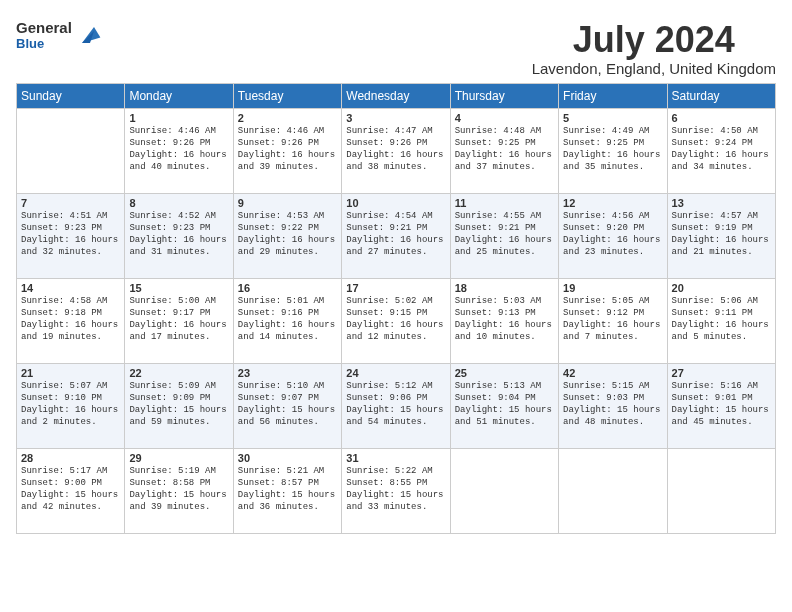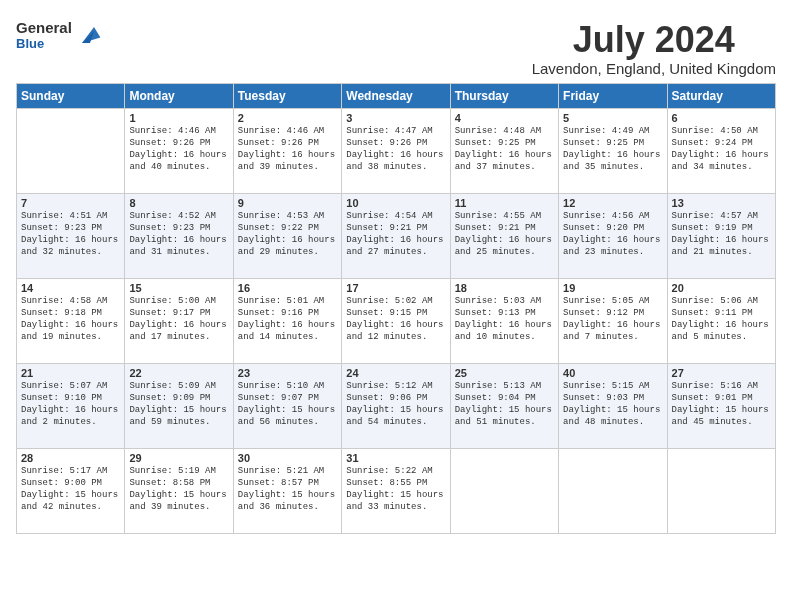--- a/index.html
+++ b/index.html
@@ -63,21 +63,21 @@
     }
     .calendar-table {
       width: 100%;
       border-collapse: collapse;
       table-layout: fixed;
     }
     .calendar-table th {
       background: #2a72b8;
       color: #fff;
       font-size: 12px;
-      font-weight: bold;
+      font-weight: normal;
       padding: 5px 4px;
       text-align: left;
       border: 1px solid #ccc;
     }
     .calendar-table td {
       vertical-align: top;
       border: 1px solid #ccc;
       padding: 3px 4px;
       font-size: 9.5px;
       color: #333;
@@ -241,21 +241,21 @@
           </td>
           <td>
             <span class="day-number">24</span>
             <div class="cell-content">Sunrise: 5:12 AM<br>Sunset: 9:06 PM<br>Daylight: 15 hours and 54 minutes.</div>
           </td>
           <td>
             <span class="day-number">25</span>
             <div class="cell-content">Sunrise: 5:13 AM<br>Sunset: 9:04 PM<br>Daylight: 15 hours and 51 minutes.</div>
           </td>
           <td>
-            <span class="day-number">40</span>
+            <span class="day-number">42</span>
             <div class="cell-content">Sunrise: 5:15 AM<br>Sunset: 9:03 PM<br>Daylight: 15 hours and 48 minutes.</div>
           </td>
           <td>
             <span class="day-number">27</span>
             <div class="cell-content">Sunrise: 5:16 AM<br>Sunset: 9:01 PM<br>Daylight: 15 hours and 45 minutes.</div>
           </td>
         </tr>
         <tr class="row-odd">
           <td>
             <span class="day-number">28</span>

